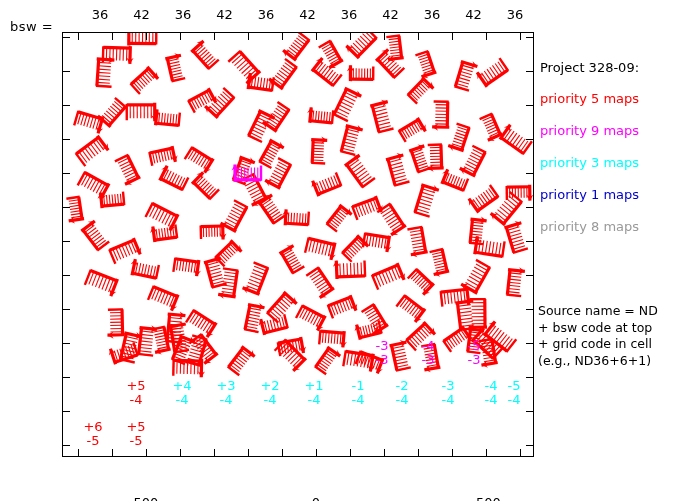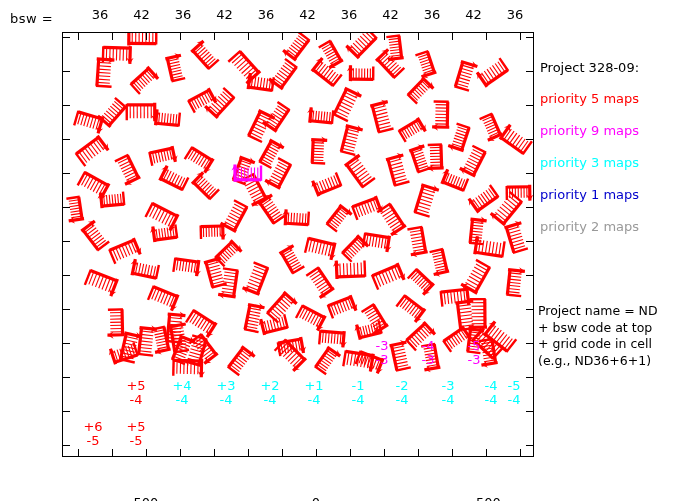--- a/index.html
+++ b/index.html
@@ -24,21 +24,21 @@
   }
   
   #bsw-row {
     position: absolute;
     left: 0; top: 5px;
     width: 694px;
     height: 22px;
   }
   #bsw-label {
     position: absolute;
-    left: 10px; top: 6px;
+    left: 10px; top: 14px;
     font-size: 13px;
     letter-spacing: 0.5px;
     white-space: nowrap;
   }
   .bsw-val {
     position: absolute;
     top: 2px;
     font-size: 13px;
     text-align: center;
     width: 34px;
@@ -2311,24 +2311,24 @@
       </div>
   </div>
 
   <div id="legend">
     <div id="legend-title">Project 328-09:</div>
     <div id="legend-entries">
         <div class="legend-entry" style="color: rgb(255, 0, 0);">priority 5 maps</div>
         <div class="legend-entry" style="color: rgb(255, 0, 255);">priority 9 maps</div>
         <div class="legend-entry" style="color: rgb(0, 255, 255);">priority 3 maps</div>
         <div class="legend-entry" style="color: rgb(0, 0, 204);">priority 1 maps</div>
-        <div class="legend-entry" style="color: rgb(153, 153, 153);">priority 2 maps</div>
+        <div class="legend-entry" style="color: rgb(153, 153, 153);">priority 8 maps</div>
       </div>
   </div>
 
   <div id="note">
-    <div>Project name = ND</div>
+    <div>Source name = ND</div>
     <div> + bsw code at top</div>
     <div> + grid code in cell</div>
     <div>(e.g., ND36+6+1)</div>
   </div>
 
 </div>
 
 </body></html>

